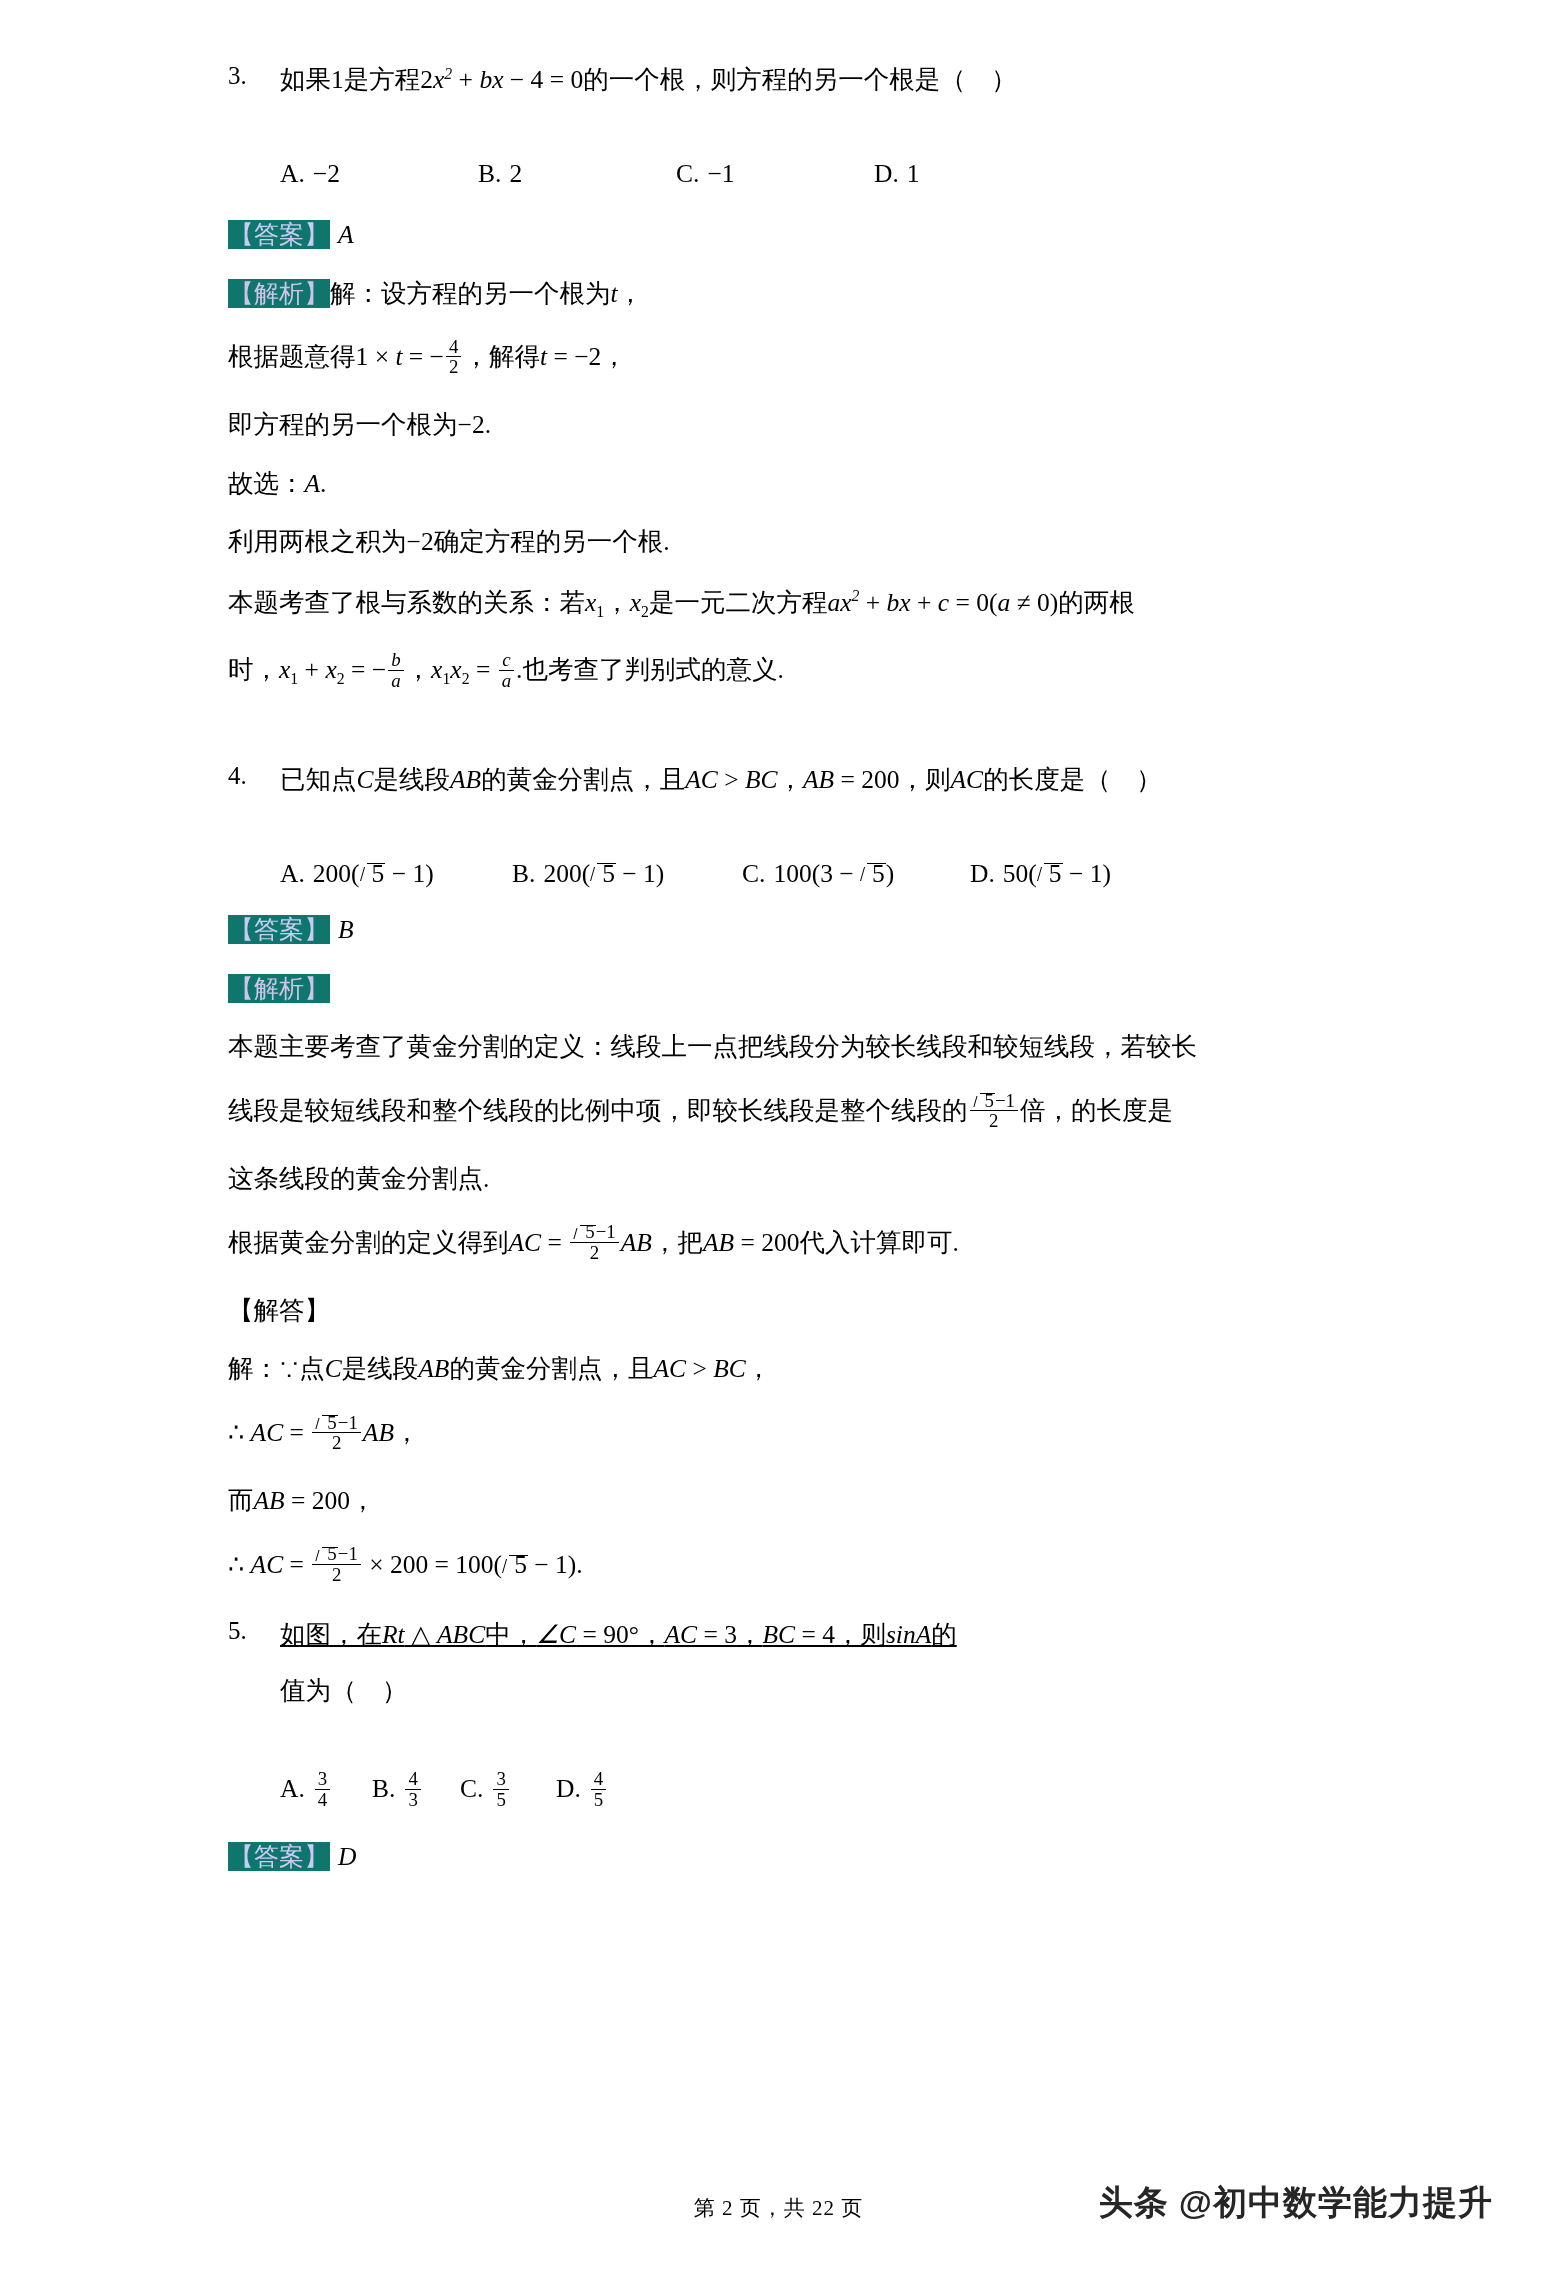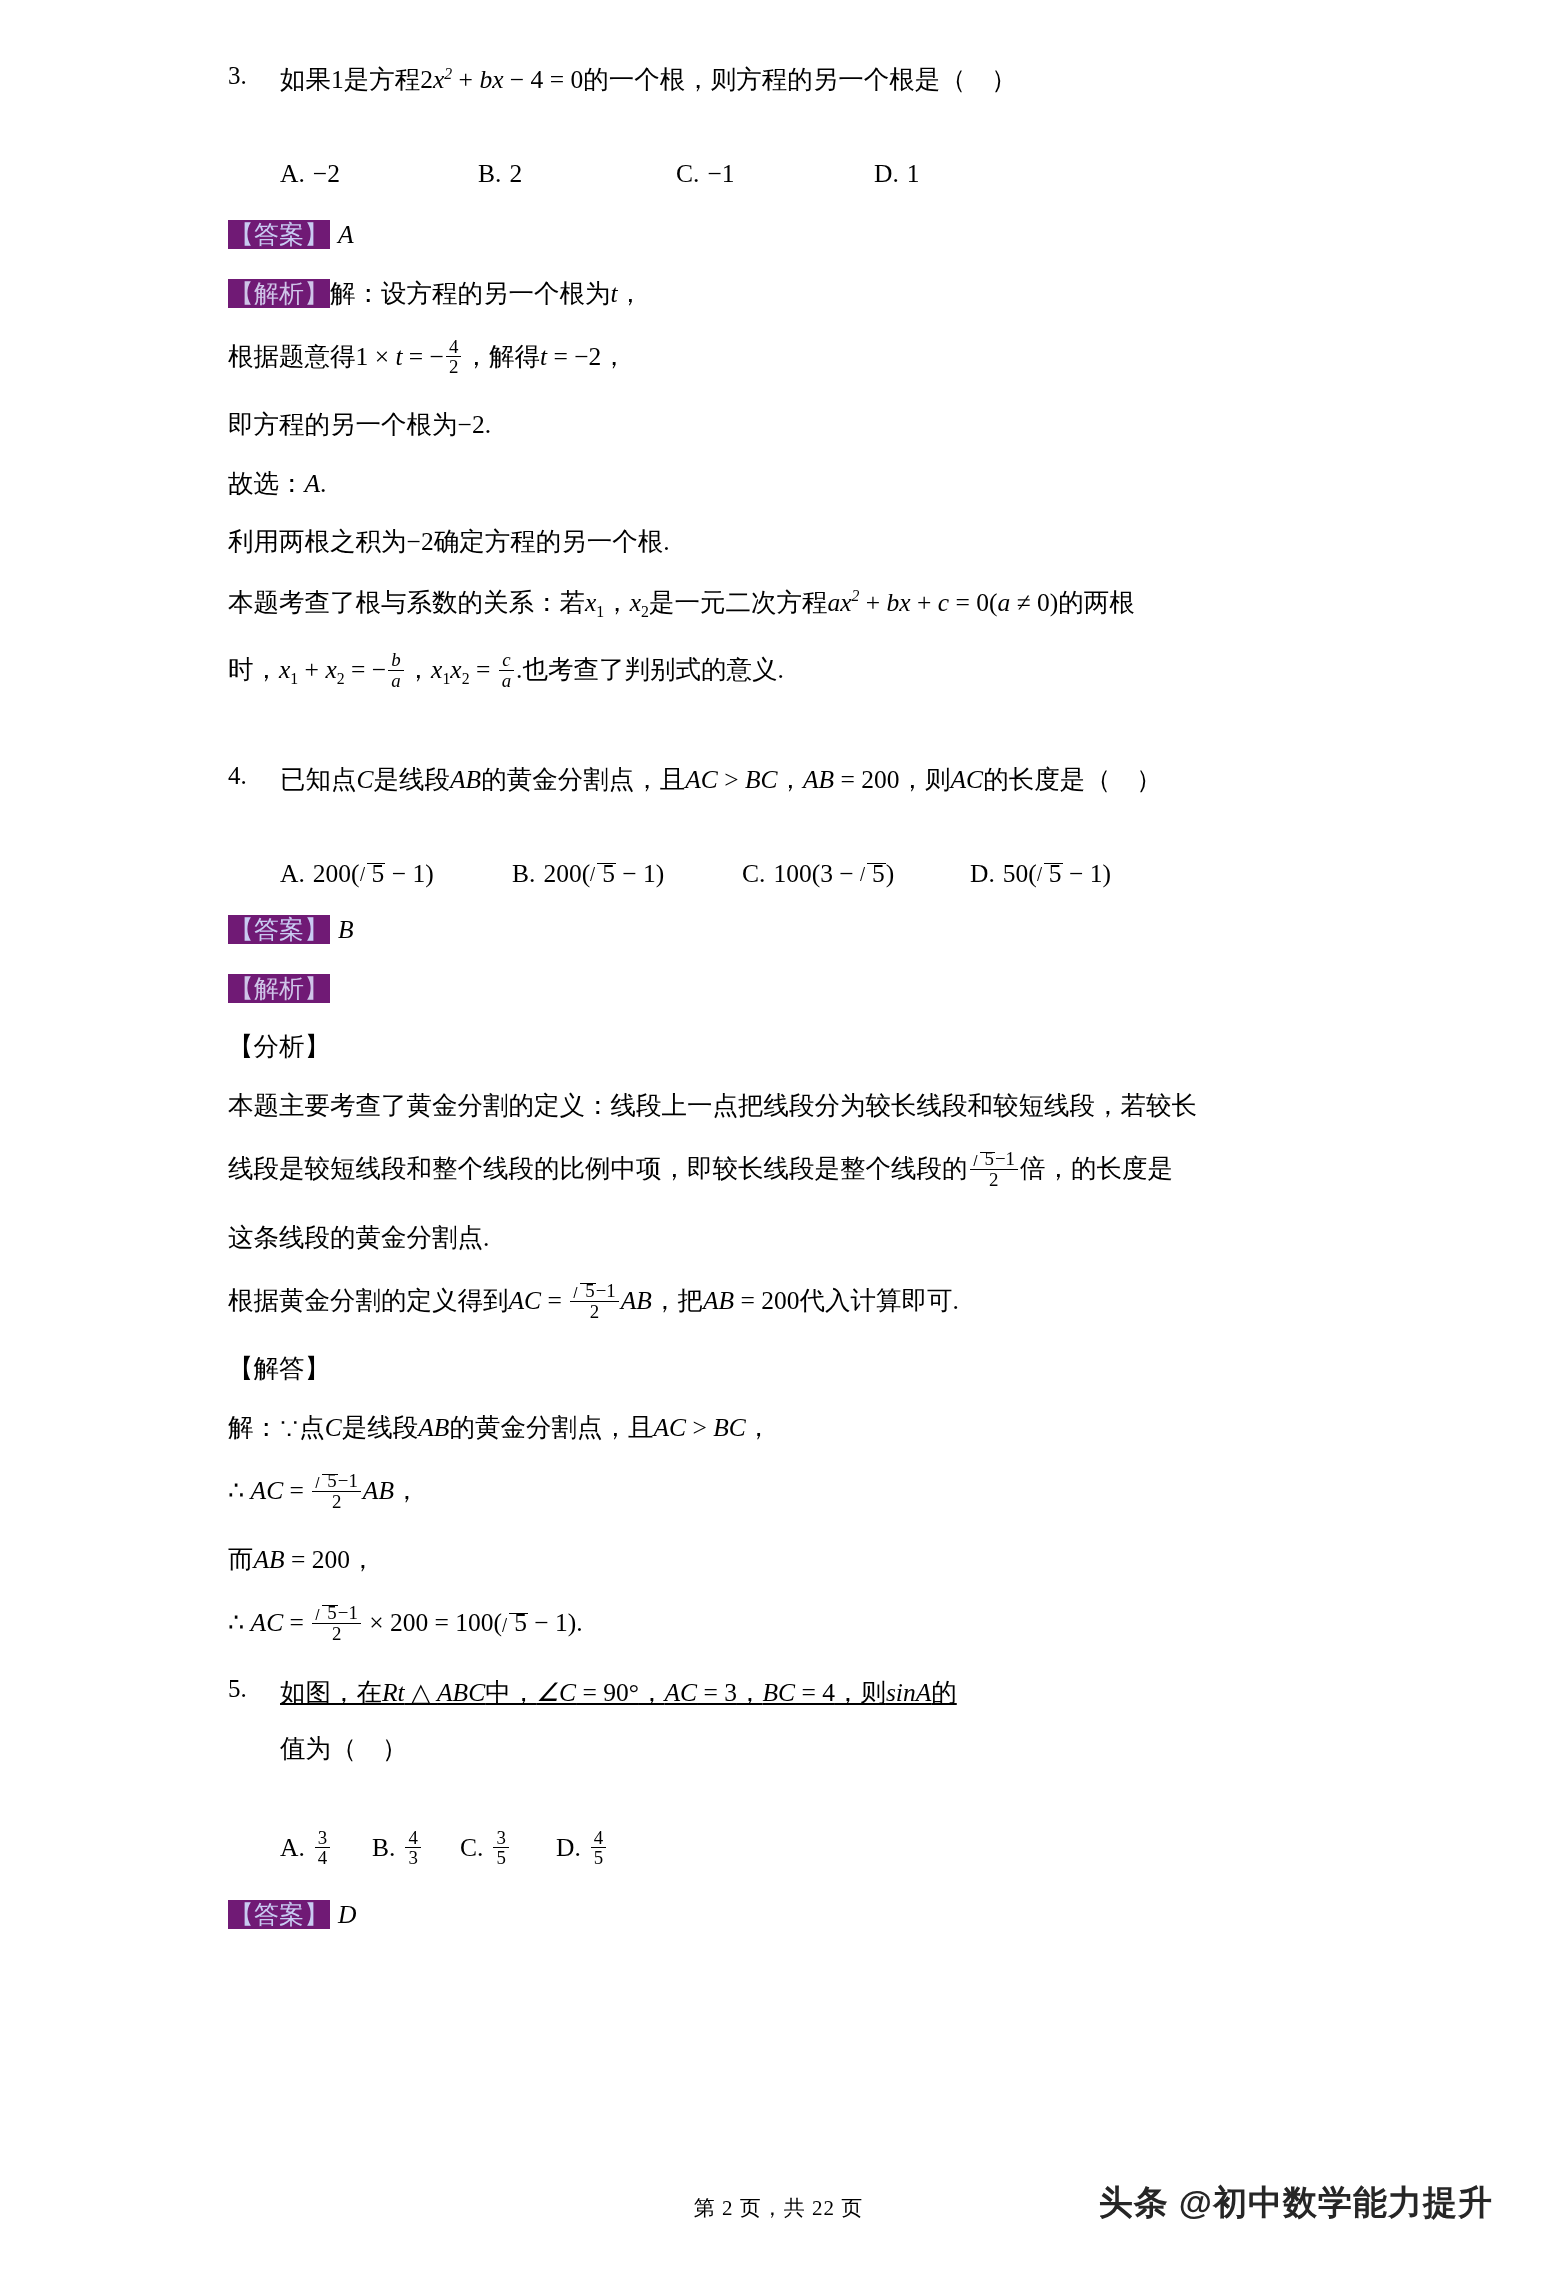--- a/index.html
+++ b/index.html
@@ -50,21 +50,21 @@
 
   .opts {
     display: flex;
     font-size: 25.5px;
     padding-left: 52px;
   }
   .opt { white-space: nowrap; margin-top: 34px; }
 
   
   .tag {
-    background: #701a75;
+    background: #0f766e;
     color: #c9cbf2;
     padding: 1px 1px;
     font-size: 25px;
     letter-spacing: 0px;
   }
   .tag-analysis { color: #cfc4e8; }
 
   
   .mi { font-style: italic; font-family: "Liberation Serif", serif; }
   sup.ex { font-size: 0.62em; vertical-align: super; font-style: italic; }
@@ -198,21 +198,20 @@
       <span class="opt" style="width:232px"><span>A.</span><span class="sp"></span><span>200(</span><span class="sqrt"><span class="rad">5</span></span><span> − 1)</span></span>
       <span class="opt" style="width:230px"><span>B.</span><span class="sp"></span><span>200(</span><span class="sqrt"><span class="rad">5</span></span><span> − 1)</span></span>
       <span class="opt" style="width:228px"><span>C.</span><span class="sp"></span><span>100(3 − </span><span class="sqrt"><span class="rad">5</span></span><span>)</span></span>
       <span class="opt"><span>D.</span><span class="sp"></span><span>50(</span><span class="sqrt"><span class="rad">5</span></span><span> − 1)</span></span>
     </div>
 
     <div class="line r2"><span class="tag">【答案】</span><span class="sp"></span><span class="mi">B</span></div>
 
     <div class="line r2"><span class="tag tag-analysis">【解析】</span></div>
 
-    <div class="line r2"><span>【分析】</span></div>
 
     <div class="line r2">本题主要考查了黄金分割的定义：线段上一点把线段分为较长线段和较短线段，若较长</div>
 
     <div class="line r2"><span>线段是较短线段和整个线段的比例中项，即较长线段是整个线段的</span><span class="frac">
           <span class="num"><span class="sqrt"><span class="rad">5</span></span><span>−1</span></span>
           <span class="den">2</span>
         </span><span>倍，的长度是</span></div>
 
     <div class="line r2">这条线段的黄金分割点.</div>
 

